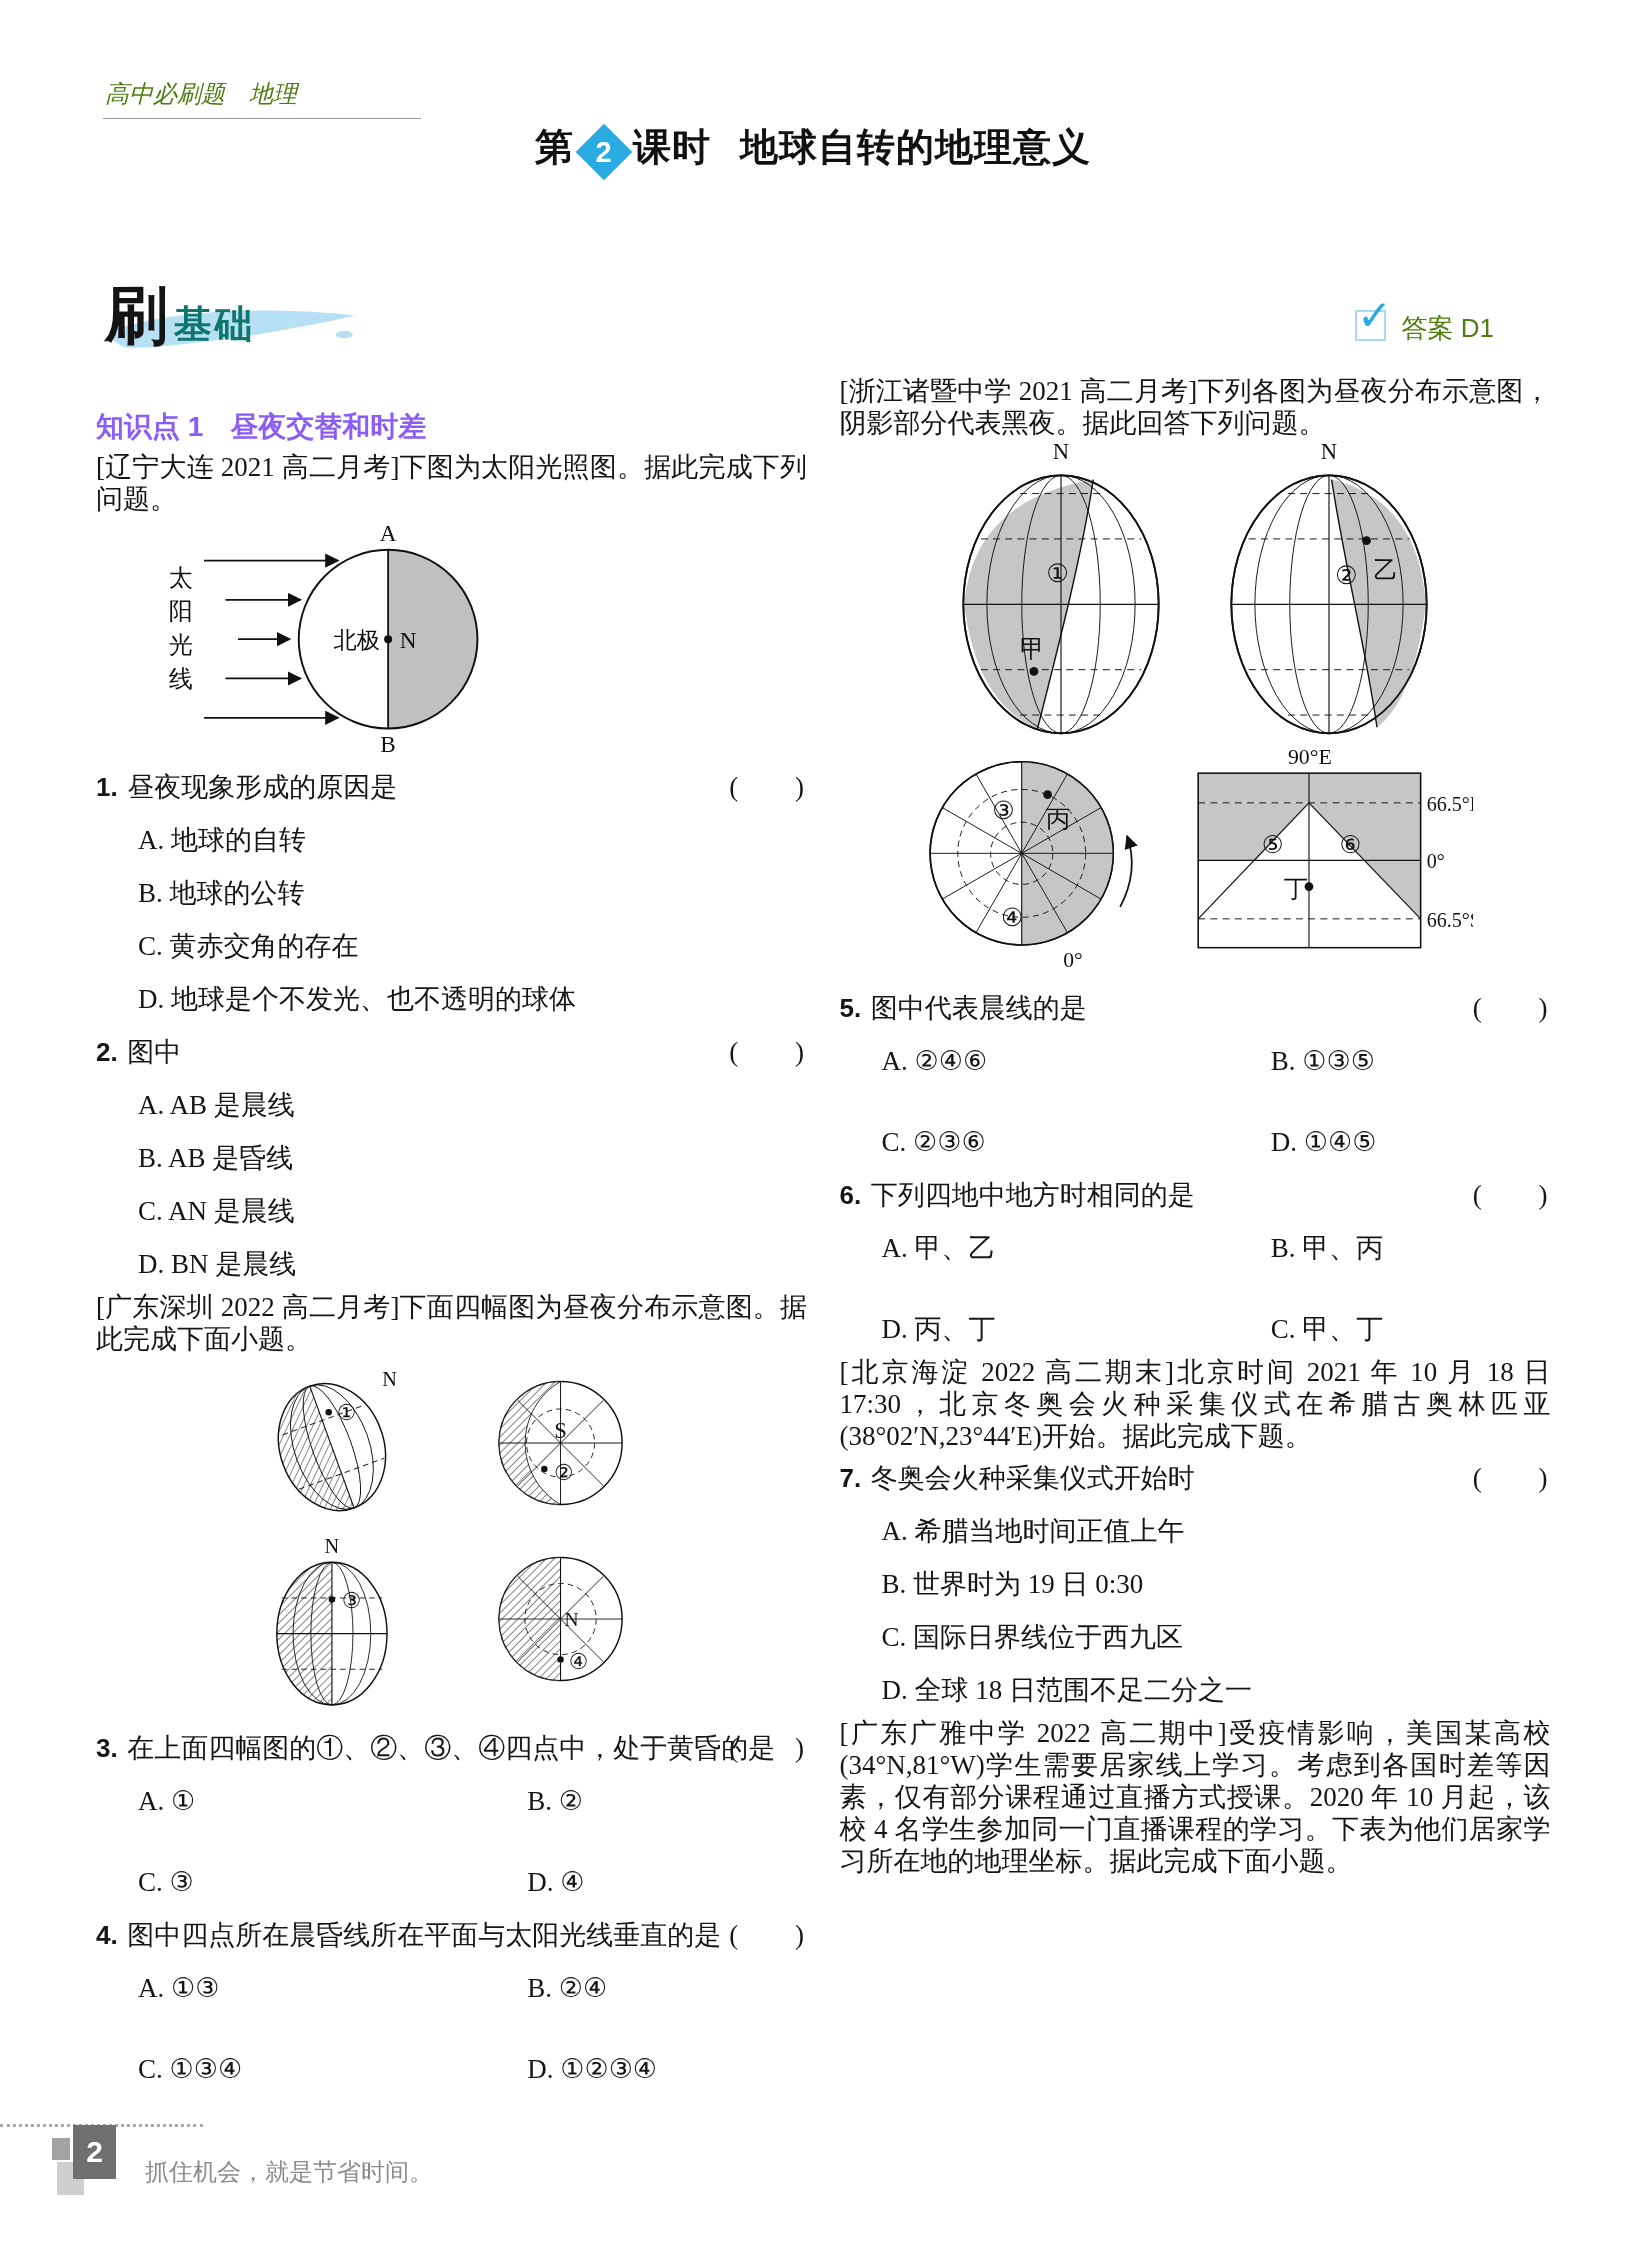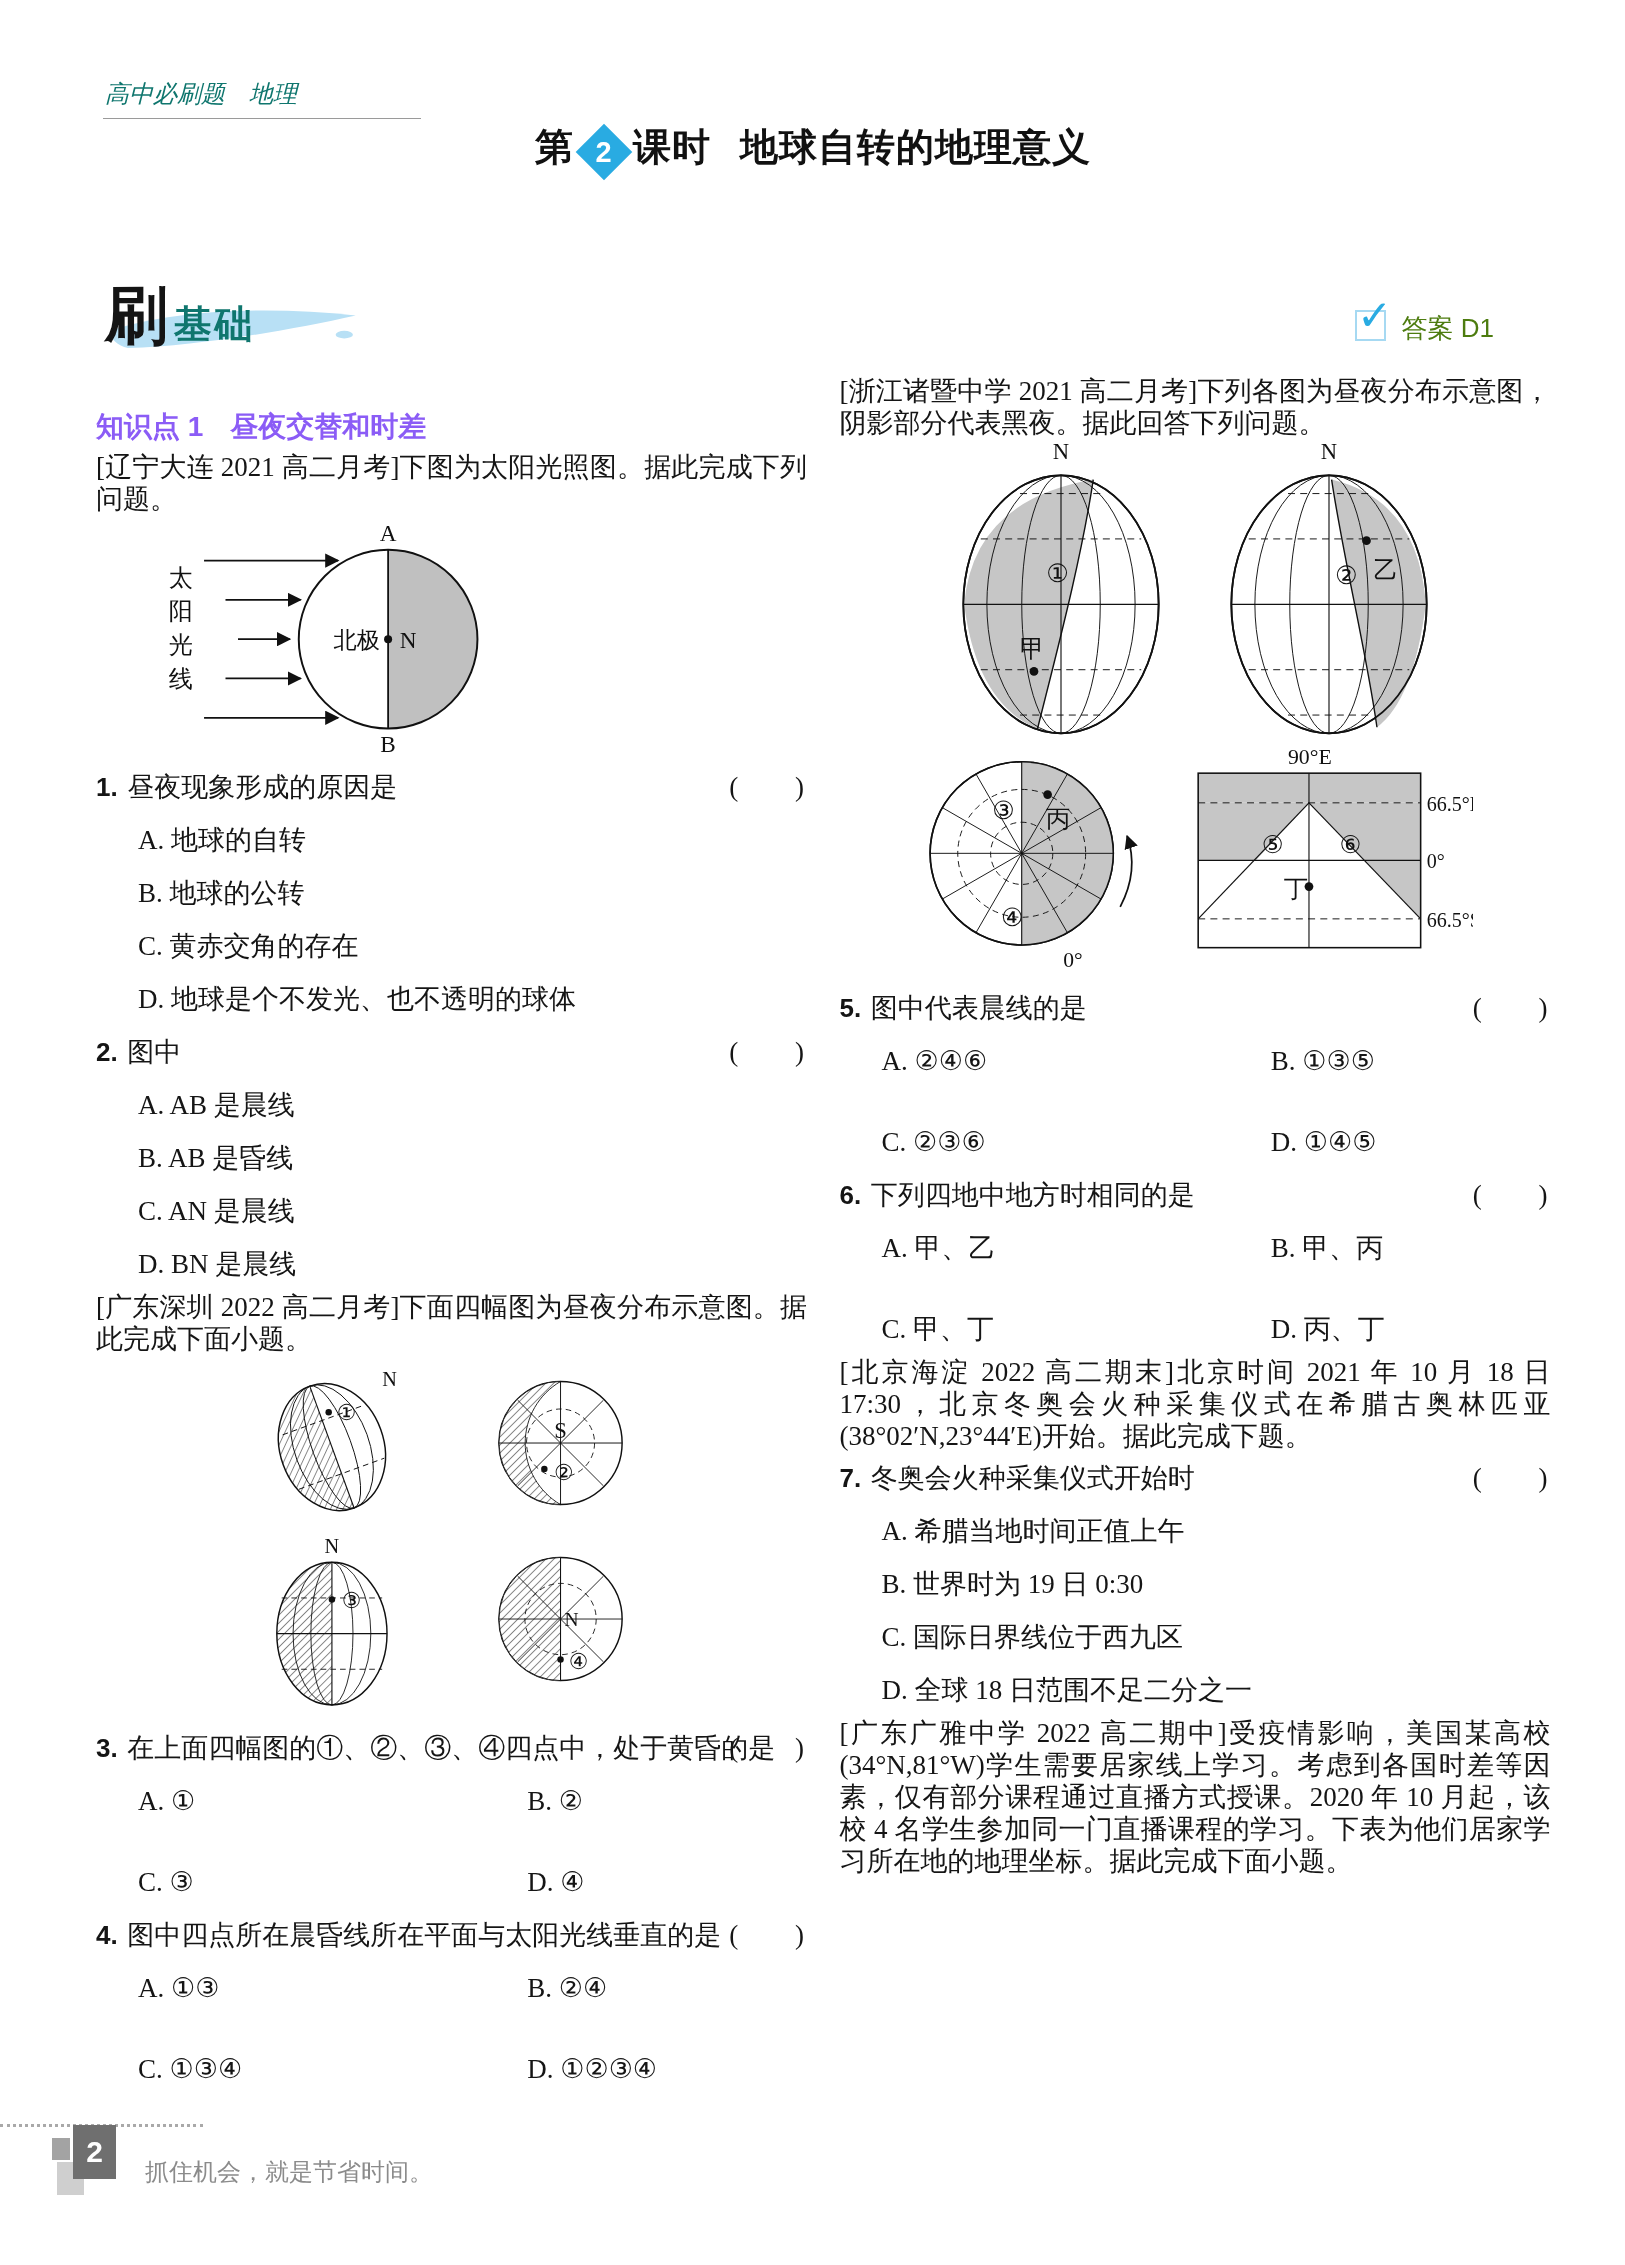--- a/index.html
+++ b/index.html
@@ -7,21 +7,21 @@
     width:1626px; height:2265px; position:relative; background:#ffffff;
     font-family:"Liberation Serif","DejaVu Serif",serif; color:#151515;
     overflow:hidden;
   }
   .sans { font-family:"Liberation Sans","DejaVu Sans",sans-serif; }
 
   
   .brand {
     position:absolute; left:103px; top:78px;
     font-family:"Liberation Serif","DejaVu Serif",serif;
-    font-style:italic; font-size:24px; color:#0f766e;
+    font-style:italic; font-size:24px; color:#4d7c0f;
     border-bottom:1.9px solid #9a9a9a; padding:0 124px 7.6px 1.9px;
   }
   .page-title {
     position:absolute; left:0; right:0; top:122px; text-align:center;
     font-family:"Liberation Sans","DejaVu Sans",sans-serif;
     font-size:38px; font-weight:900; color:#111; letter-spacing:1px;
   }
   .page-title .tname { margin-left:29px;margin-top:44px; }
   .diamond {
     display:inline-block; width:40px; height:40px; background:#29abe2;
@@ -390,22 +390,22 @@
     </div>
 
     <div class="q">
       <div class="q-stem">
         <span class="q-no">6.</span><span>下列四地中地方时相同的是</span>
         <span class="q-paren">(　　)</span>
       </div>
       <div class="q-opts grid2">
         <div class="opt">A. 甲、乙</div>
         <div class="opt">B. 甲、丙</div>
+        <div class="opt">D. 丙、丁</div>
         <div class="opt">C. 甲、丁</div>
-        <div class="opt">D. 丙、丁</div>
       </div>
     </div>
 
     <div class="para">[北京海淀 2022 高二期末]北京时间 2021 年 10 月 18 日 17:30，北京冬奥会火种采集仪式在希腊古奥林匹亚(38°02′N,23°44′E)开始。据此完成下题。</div>
 
     <div class="q">
       <div class="q-stem">
         <span class="q-no">7.</span><span>冬奥会火种采集仪式开始时</span>
         <span class="q-paren">(　　)</span>
       </div>

